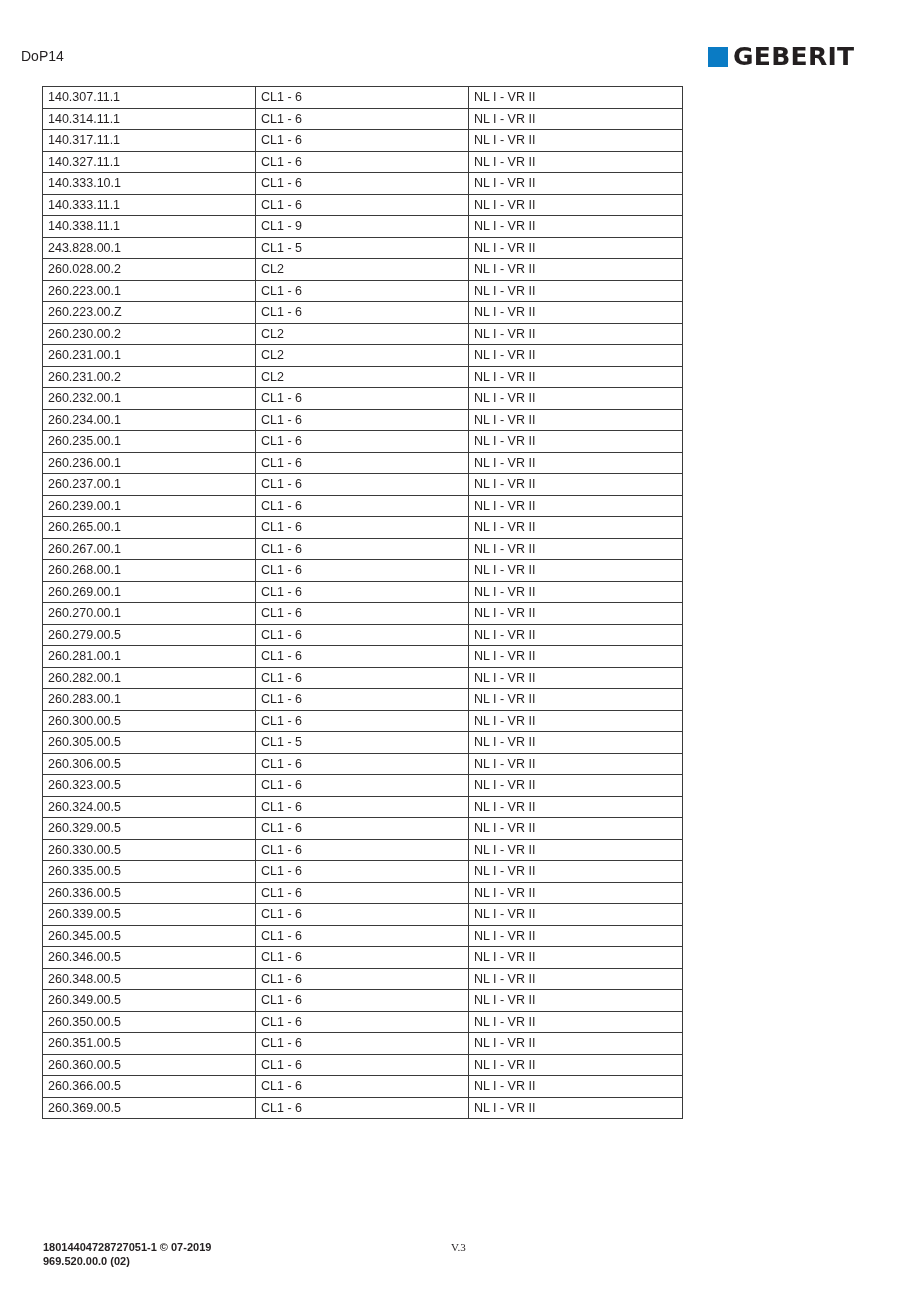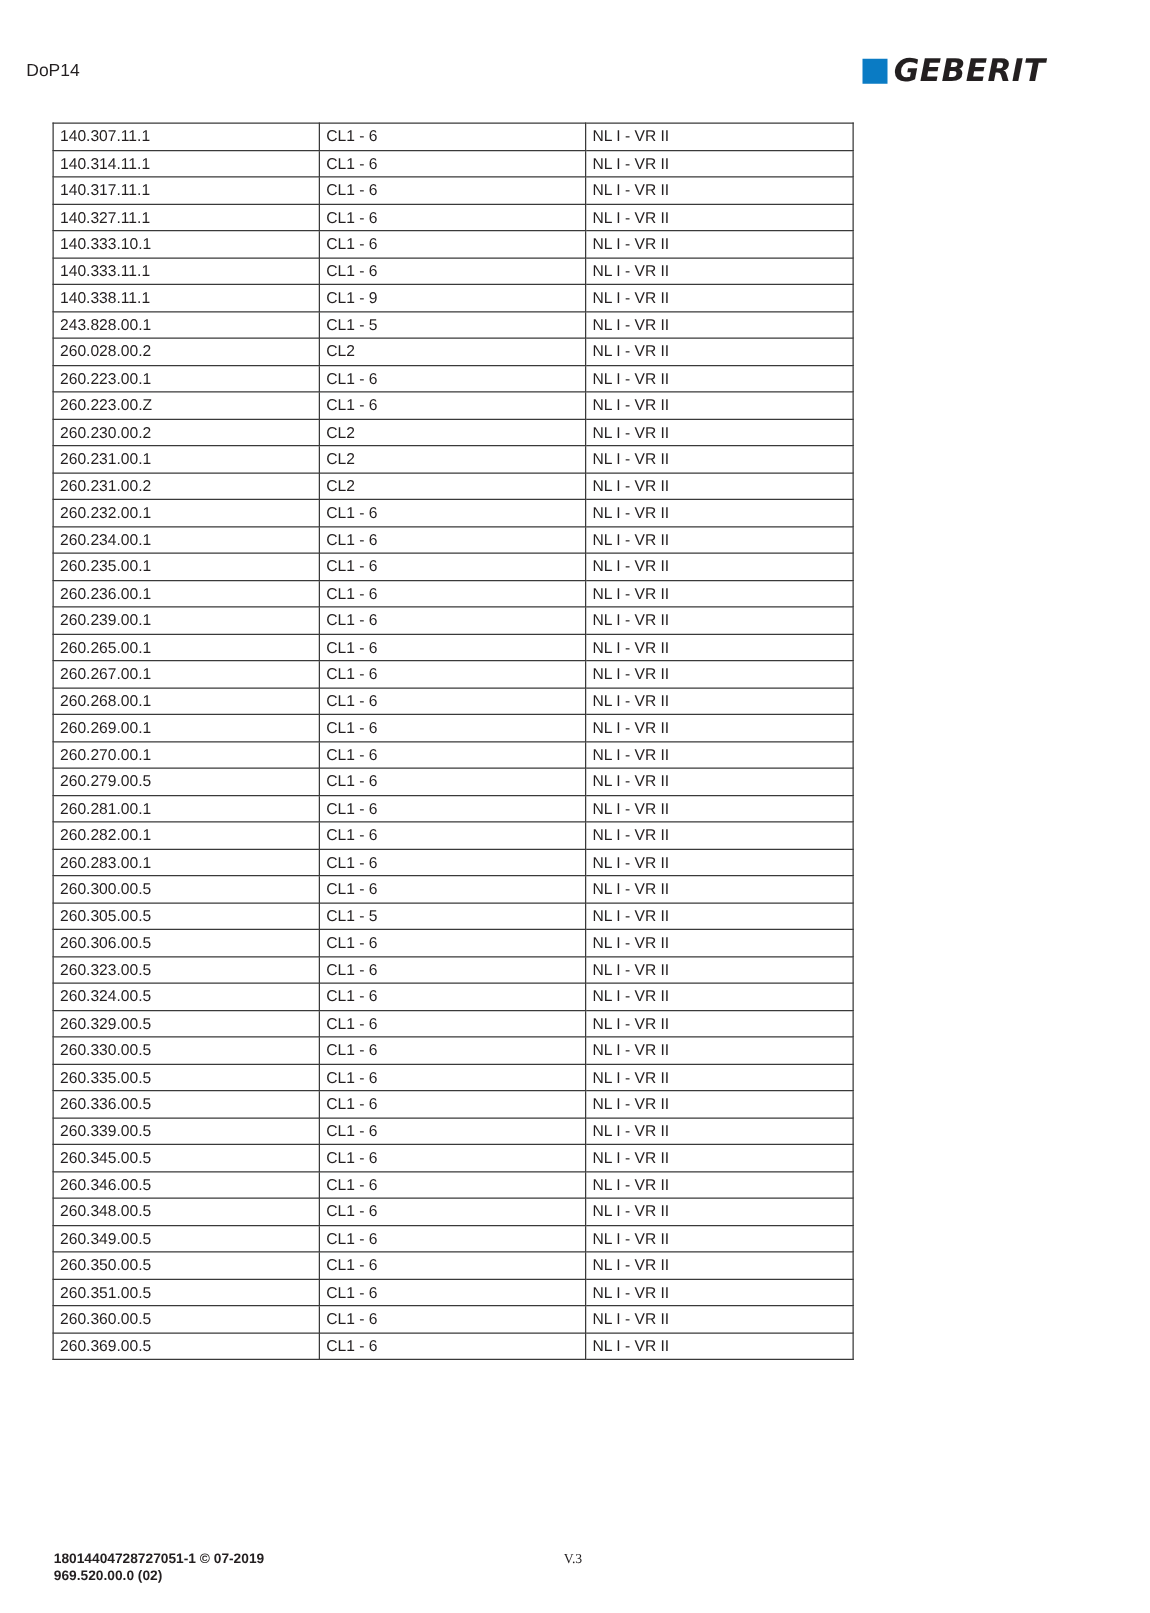--- a/index.html
+++ b/index.html
@@ -20,45 +20,44 @@
     left: 0;
     width: 914px;
     top: 48px;
     text-align: left;
     font-size: 14px;
     color: #231f20;
     padding-left: 21px;
   }
   .logo {
     position: absolute;
-    left: 690px;
+    left: 708px;
     top: 45px;
     height: 24px;
     display: flex;
     align-items: center;
-    font-style: italic;
   }
   .logo-square {
     width: 20px;
     height: 20px;
     background: #0a7bc4;
     margin-right: 5px;
   }
   .logo-text {
     font-family: "DejaVu Sans", sans-serif;
     font-weight: bold;
     font-size: 25px;
     letter-spacing: 0.3px;
     color: #231f20;
     line-height: 24px;
   }
   table.data-table {
     position: absolute;
     left: 42px;
-    top: 98px;
+    top: 86px;
     width: 640px;
     border-collapse: collapse;
     table-layout: fixed;
     font-size: 12.5px;
   }
   table.data-table td {
     border: 1px solid #3a3a3a;
     height: 20.5px;
     padding: 0 0 0 5px;
     line-height: 20.5px;
@@ -188,20 +187,25 @@
         <td>260.235.00.1</td>
         <td>CL1 - 6</td>
         <td>NL I - VR II</td>
       </tr>
       <tr>
         <td>260.236.00.1</td>
         <td>CL1 - 6</td>
         <td>NL I - VR II</td>
       </tr>
       <tr>
+        <td>260.237.00.1</td>
+        <td>CL1 - 6</td>
+        <td>NL I - VR II</td>
+      </tr>
+      <tr>
         <td>260.239.00.1</td>
         <td>CL1 - 6</td>
         <td>NL I - VR II</td>
       </tr>
       <tr>
         <td>260.265.00.1</td>
         <td>CL1 - 6</td>
         <td>NL I - VR II</td>
       </tr>
       <tr>
@@ -319,20 +323,25 @@
         <td>CL1 - 6</td>
         <td>NL I - VR II</td>
       </tr>
       <tr>
         <td>260.351.00.5</td>
         <td>CL1 - 6</td>
         <td>NL I - VR II</td>
       </tr>
       <tr>
         <td>260.360.00.5</td>
+        <td>CL1 - 6</td>
+        <td>NL I - VR II</td>
+      </tr>
+      <tr>
+        <td>260.366.00.5</td>
         <td>CL1 - 6</td>
         <td>NL I - VR II</td>
       </tr>
       <tr>
         <td>260.369.00.5</td>
         <td>CL1 - 6</td>
         <td>NL I - VR II</td>
       </tr>
     </tbody>
 </table>

